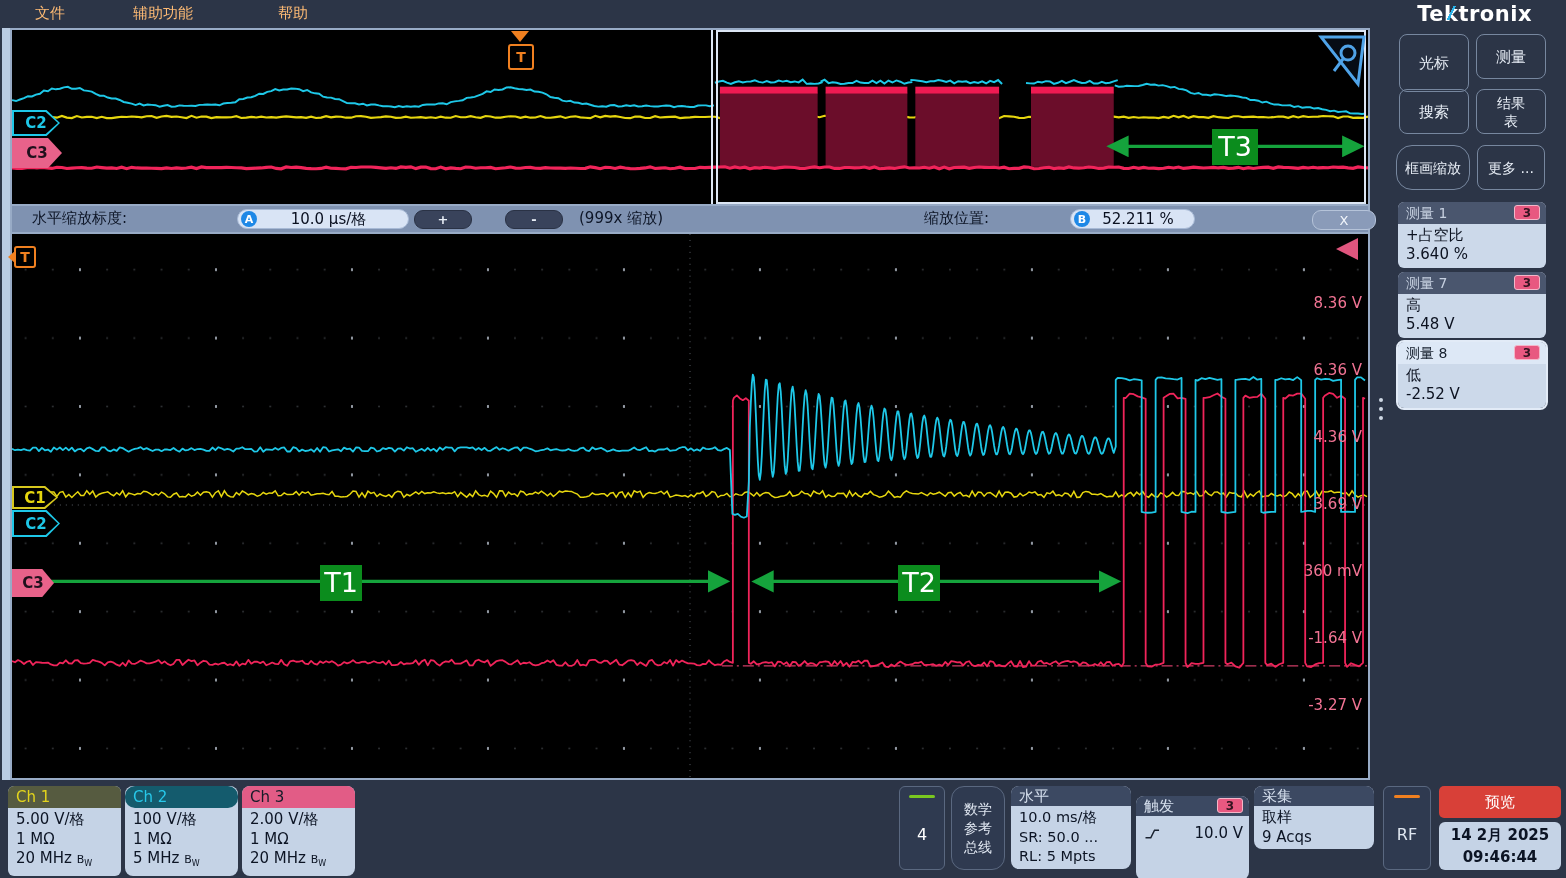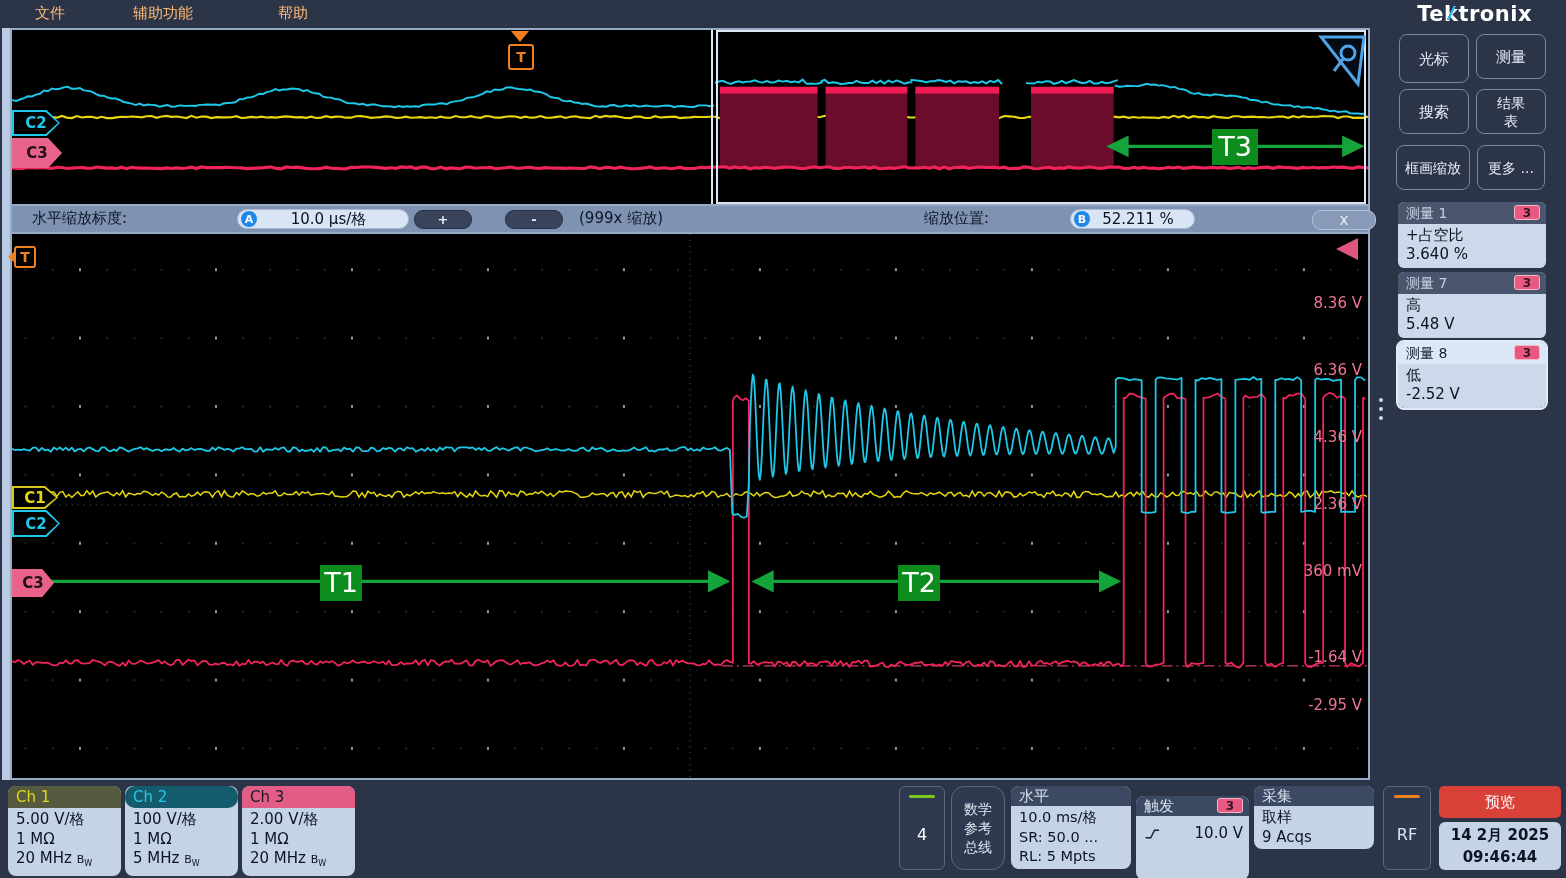--- a/index.html
+++ b/index.html
@@ -187,37 +187,37 @@
     <span class="inner" style="color:#1ec8e8;">C2</span>
   </div>
   <div class="abs flag" style="left:12px;top:569px;width:42px;height:28px;background:#e8628a;color:#20101c;">C3</div>
 
   <div class="abs tlabel" style="left:320px;top:565px;width:42px;">T1</div>
   <div class="abs tlabel" style="left:898px;top:565px;width:42px;text-align:center;">T2</div>
 
   <div class="abs vlab" style="left:1282px;top:294px;">8.36 V</div>
   <div class="abs vlab" style="left:1282px;top:361px;">6.36 V</div>
   <div class="abs vlab" style="left:1282px;top:428px;">4.36 V</div>
-  <div class="abs vlab" style="left:1282px;top:495px;">2.36 V</div>
+  <div class="abs vlab" style="left:1282px;top:495px;">3.69 V</div>
   <div class="abs vlab" style="left:1282px;top:562px;">360 mV</div>
-  <div class="abs vlab" style="left:1282px;top:648px;text-align:right;">-1.64 V</div>
-  <div class="abs vlab" style="left:1282px;top:696px;">-2.95 V</div>
+  <div class="abs vlab" style="left:1282px;top:629px;text-align:right;">-1.64 V</div>
+  <div class="abs vlab" style="left:1282px;top:696px;">-3.27 V</div>
 
   <div class="abs dots3" style="left:1379px;top:398px;">
       <i></i>
       <i></i>
       <i></i>
     </div>
 
-  <div class="abs sbtn" style="left:1399px;top:34px;width:70px;height:49px;">光标</div>
+  <div class="abs sbtn" style="left:1399px;top:34px;width:70px;height:58px;">光标</div>
   <div class="abs sbtn" style="left:1476px;top:34px;width:70px;height:45px;">测量</div>
   <div class="abs sbtn" style="left:1399px;top:89px;width:70px;height:45px;">搜索</div>
   <div class="abs sbtn" style="left:1476px;top:89px;width:70px;height:45px;font-size:14px;">结果
 表</div>
-  <div class="abs sbtn" style="left:1396px;top:145px;width:74px;height:45px;font-size:14px;">框画缩放</div>
+  <div class="abs sbtn" style="left:1396px;top:145px;width:74px;height:45px;font-size:14px;border-radius:16px;">框画缩放</div>
   <div class="abs sbtn" style="left:1477px;top:145px;width:68px;height:45px;font-size:14px;">更多 ...</div>
 
   <div class="abs mcard" style="left:1398px;top:202px;">
     <div class="mhead"><span>测量 1</span>
       <span class="mbadge">3</span></div>
     <div class="mbody">
         <div>+占空比</div>
       <div>3.640 %</div>
       </div>
   </div>
@@ -231,21 +231,21 @@
   </div>
   <div class="abs mcard sel" style="left:1398px;top:342px;">
     <div class="mhead"><span>测量 8</span>
       <span class="mbadge">3</span></div>
     <div class="mbody">
         <div>低</div>
       <div>-2.52 V</div>
       </div>
   </div>
 
-  <div class="abs card" style="left:8px;top:786px;width:113px;">
+  <div class="abs card" style="left:8px;top:786px;width:113px;border-radius:6px;">
     <div class="chead" style="background:#565b40;color:#e3d41c;">Ch 1</div>
     <div class="cbody">
       <div>5.00 V/格</div>
       <div>1 MΩ</div>
       <div><span>20 MHz</span> <span class="bw"><span>B</span><sub>W</sub></span></div>
     </div>
   </div>
   <div class="abs card" style="left:125px;top:786px;width:113px;">
     <div class="chead" style="background:#145b6d;color:#27c8ea;border-radius:10px;">Ch 2</div>
     <div class="cbody">

